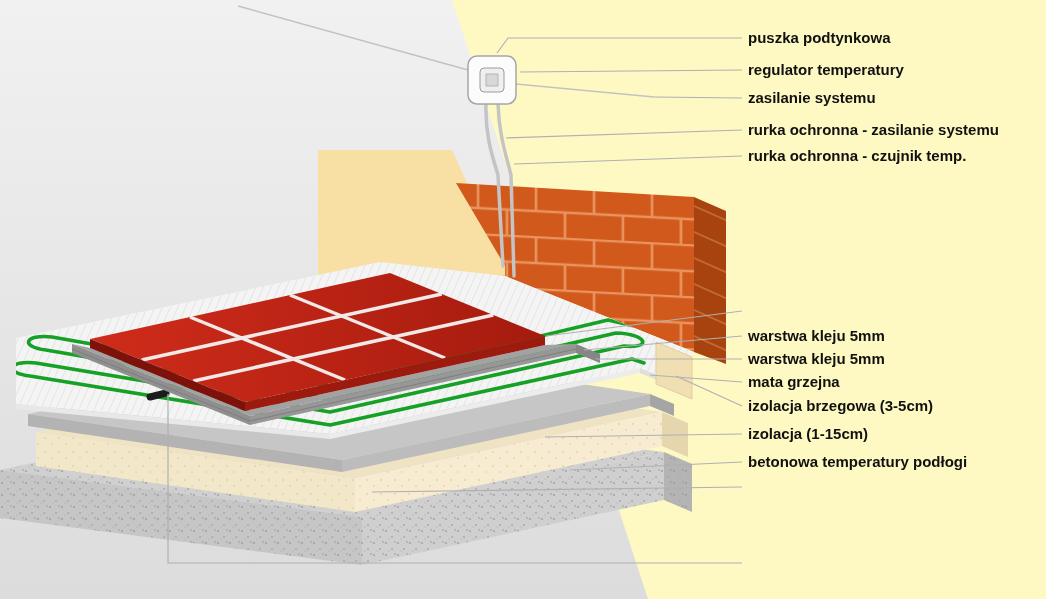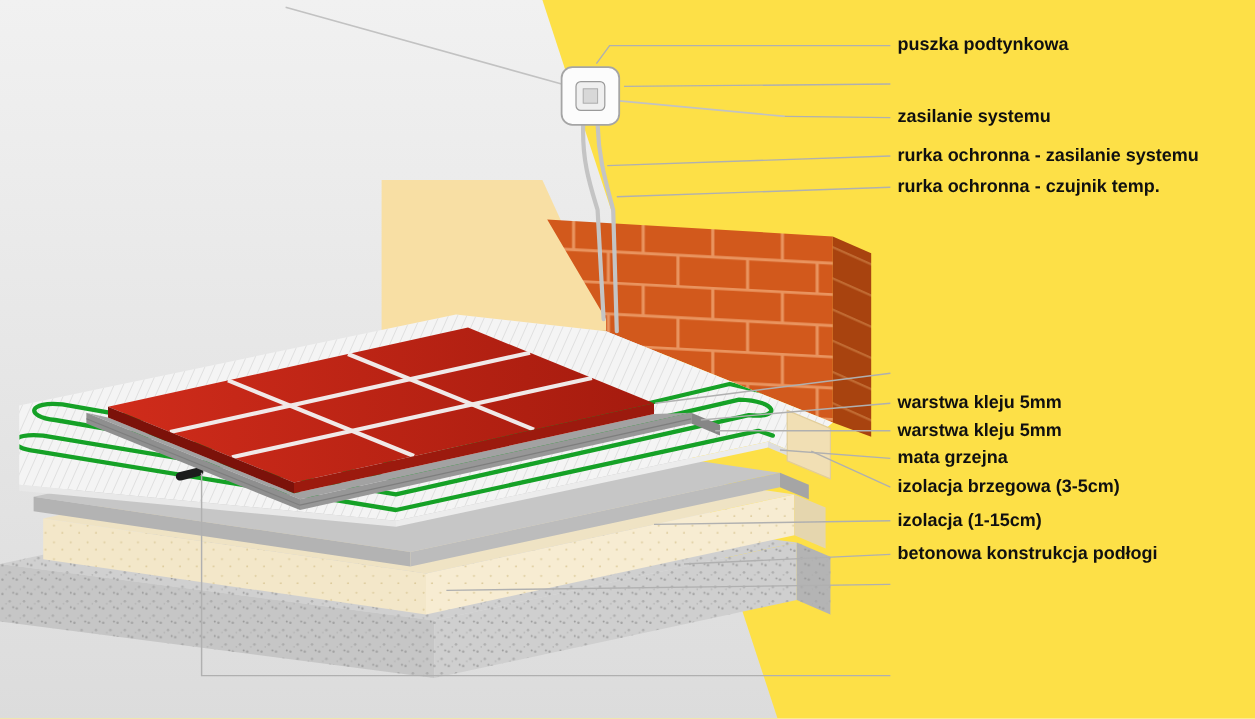--- a/index.html
+++ b/index.html
@@ -1,16 +1,16 @@
 <!DOCTYPE html>
 <html><head>
 <meta charset="utf-8">
 <style>
   html,body{margin:0;padding:0;background:#ffffff;}
-  .stage{position:relative;width:1046px;height:599px;overflow:hidden;background:#fde047;
+  .stage{position:relative;width:1046px;height:599px;overflow:hidden;background:#fef9c3;
          font-family:"Liberation Sans",sans-serif;}
   .stage svg{position:absolute;left:0;top:0;}
   .diagram-label{position:absolute;left:748px;font:700 15px/20px "Liberation Sans",sans-serif;
                  color:#101010;white-space:nowrap;}
 </style>
 </head>
 <body>
 
 <div class="stage">
 
@@ -167,23 +167,24 @@
     <line x1="742" y1="382" x2="650" y2="375"></line>
     <line x1="742" y1="406" x2="676" y2="376"></line>
     <line x1="742" y1="434" x2="545" y2="437"></line>
     <line x1="742" y1="462" x2="570" y2="470"></line>
     <line x1="742" y1="487" x2="372" y2="492"></line>
     <polyline points="742,563 168,563 168,394"></polyline>
   </g>
 </svg>
 
 <div class="diagram-label" style="top:28px">puszka podtynkowa</div>
+<div class="diagram-label" style="top:60px">regulator temperatury</div>
 <div class="diagram-label" style="top:88px">zasilanie systemu</div>
 <div class="diagram-label" style="top:120px">rurka ochronna - zasilanie systemu</div>
 <div class="diagram-label" style="top:146px">rurka ochronna - czujnik temp.</div>
 <div class="diagram-label" style="top:326px">warstwa kleju 5mm</div>
 <div class="diagram-label" style="top:349px">warstwa kleju 5mm</div>
 <div class="diagram-label" style="top:372px">mata grzejna</div>
 <div class="diagram-label" style="top:396px">izolacja brzegowa (3-5cm)</div>
 <div class="diagram-label" style="top:424px">izolacja (1-15cm)</div>
-<div class="diagram-label" style="top:452px">betonowa konstrukcja podłogi</div>
+<div class="diagram-label" style="top:452px">betonowa temperatury podłogi</div>
 
 </div>
 
 </body></html>

